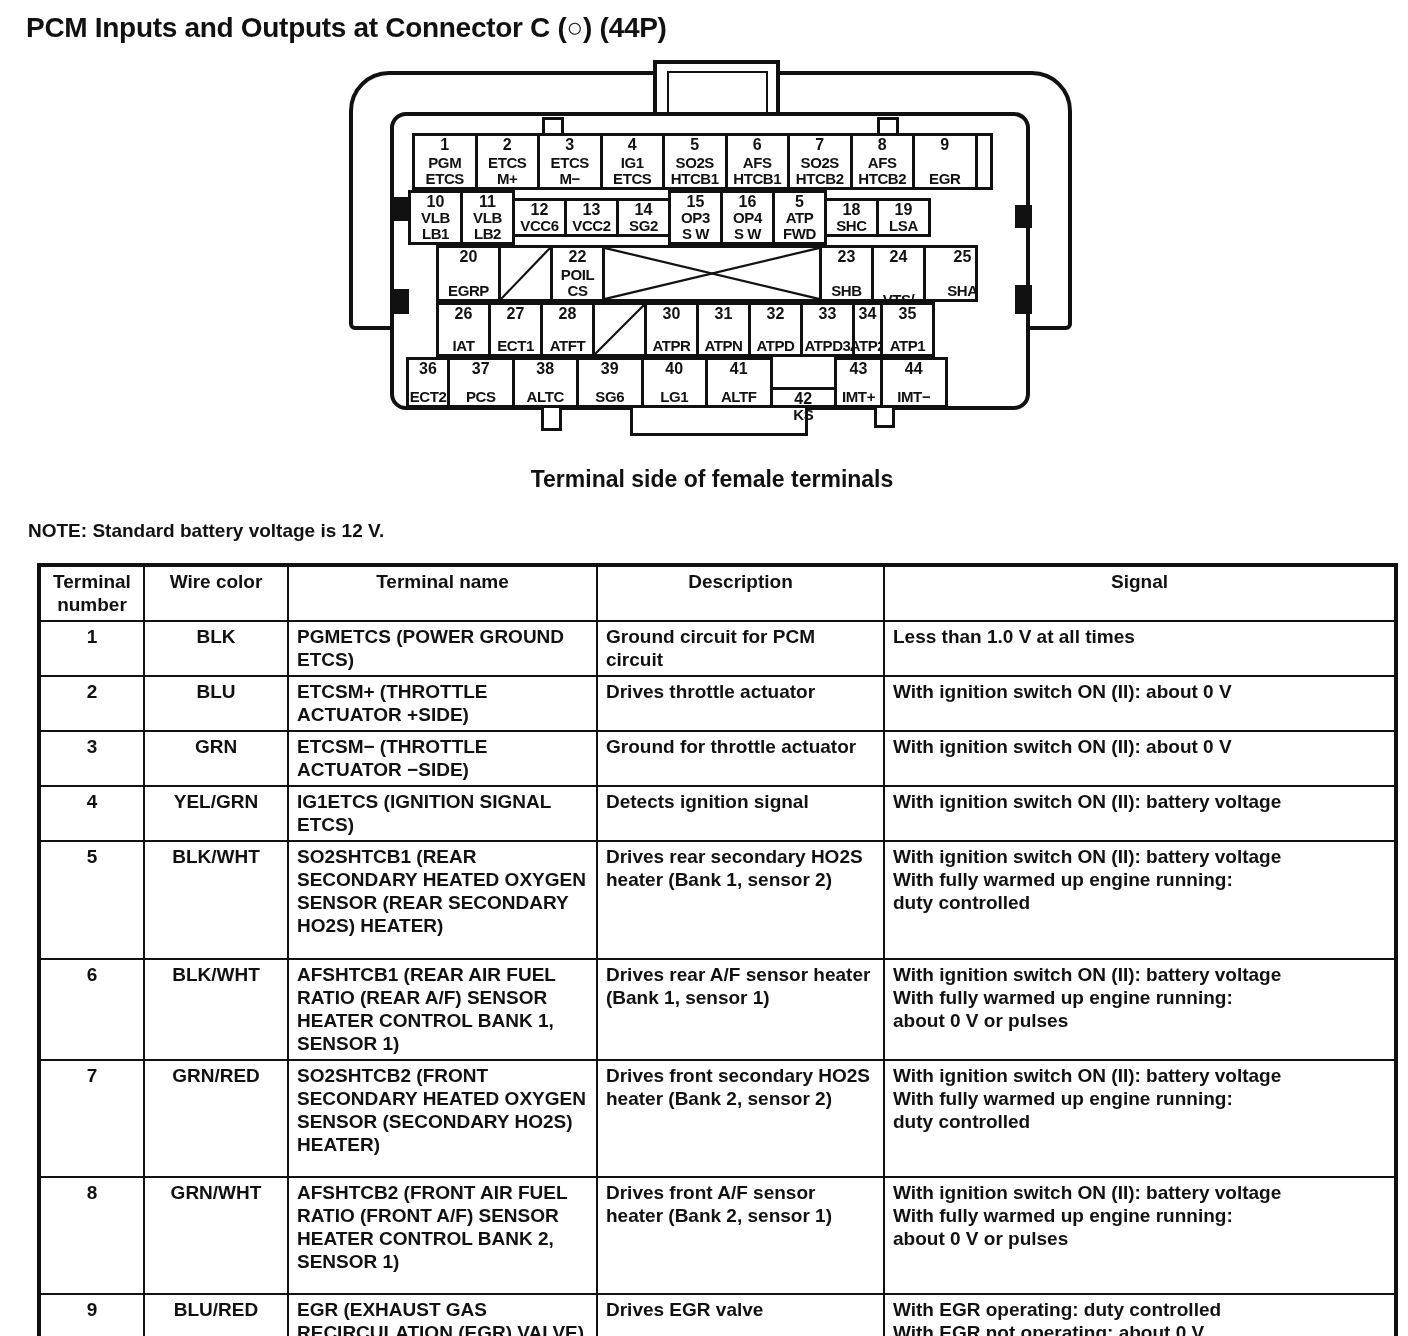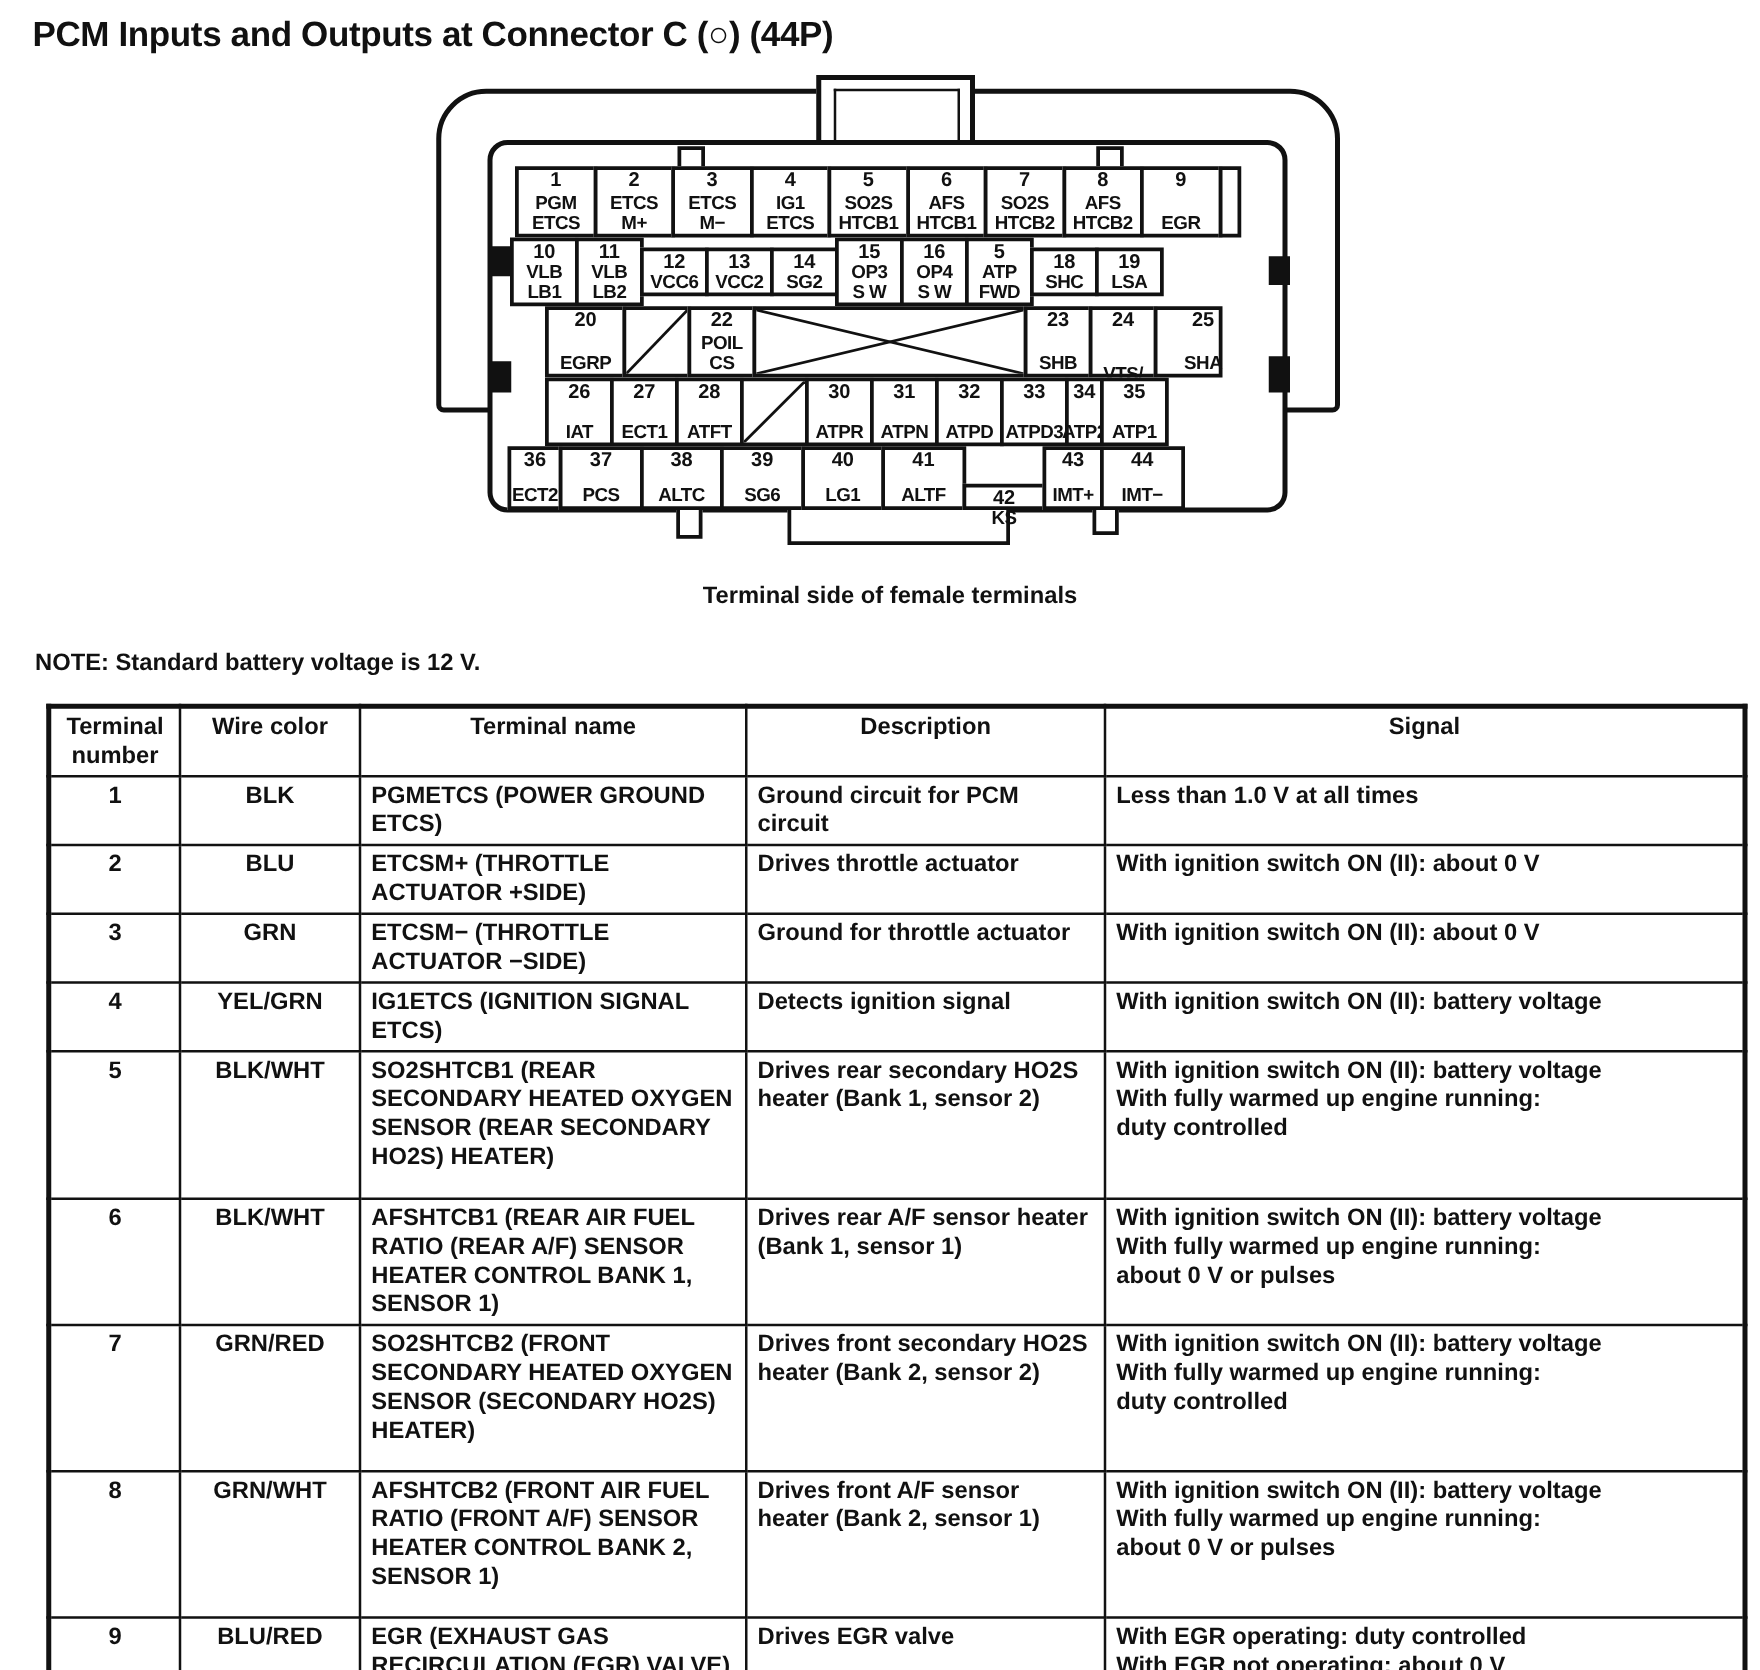--- a/index.html
+++ b/index.html
@@ -1,21 +1,21 @@
 <!DOCTYPE html>
 <html><head>
 <meta charset="utf-8">
 <style>
   html,body{margin:0;padding:0;background:#fff;}
   body{width:1408px;height:1336px;position:relative;overflow:hidden;
        font-family:"Liberation Sans","DejaVu Sans",sans-serif;color:#111;}
   
   .title{position:absolute;left:26px;top:12px;font-size:28px;font-weight:bold;letter-spacing:-0.3px;}
   .caption{position:absolute;left:352px;top:466px;width:720px;text-align:center;
-           font-size:19px;font-weight:bold;}
+           font-size:23px;font-weight:bold;}
   .note{position:absolute;left:28px;top:520px;font-size:19px;font-weight:bold;}
   
   #connector{position:absolute;inset:0;}
   .outer-shell{position:absolute;left:349px;top:71px;width:723px;height:259px;
                border:4px solid #111;border-radius:40px 40px 6px 6px;box-sizing:border-box;background:#fff;z-index:1;}
   .top-tab{position:absolute;left:653px;top:60px;width:127px;height:58px;
            border:4px solid #111;box-sizing:border-box;background:#fff;z-index:2;}
   .tab-inner{position:absolute;left:10px;top:7px;right:8px;bottom:-4px;
              border:2px solid #111;border-bottom:none;box-sizing:border-box;}
   .inner-shell{position:absolute;left:390px;top:112px;width:640px;height:298px;

